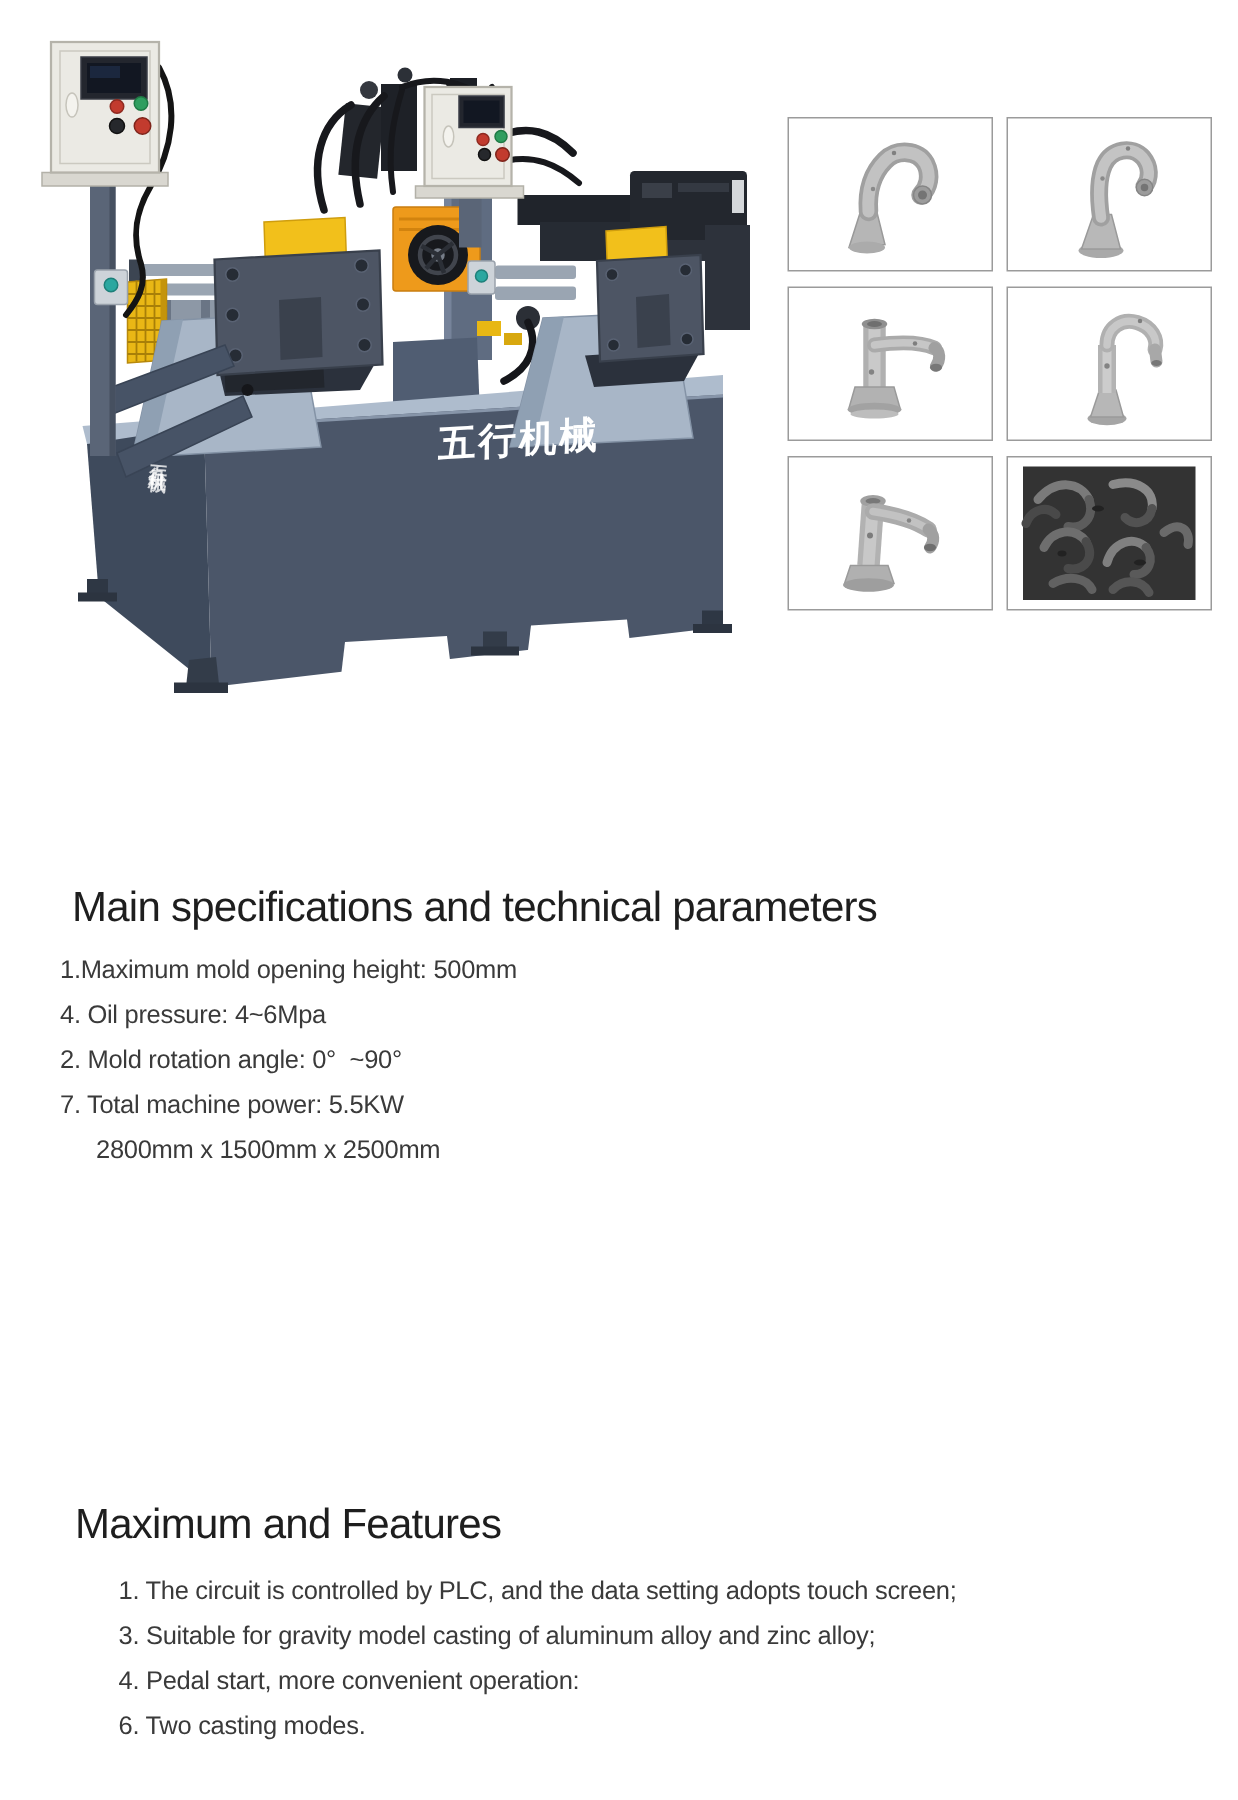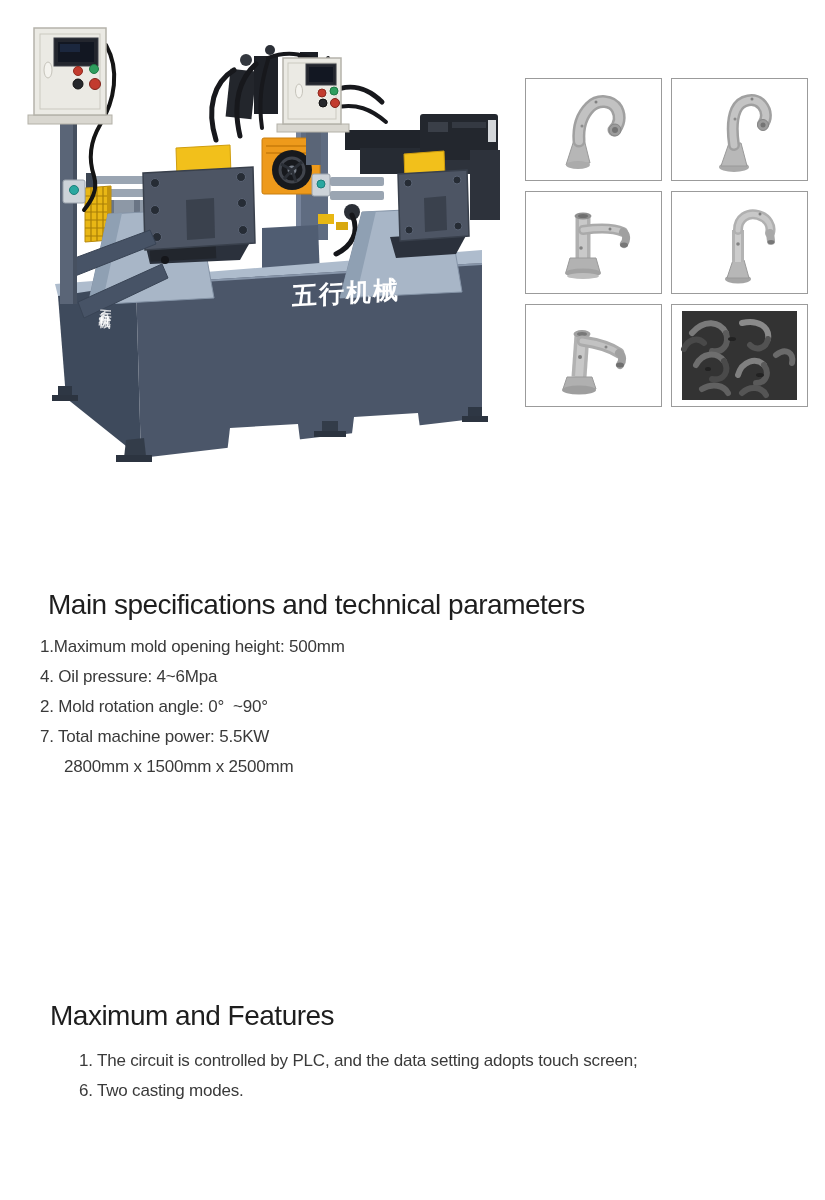--- a/index.html
+++ b/index.html
@@ -314,16 +314,18 @@
     <div class="line">1.Maximum mold opening height: 500mm</div>
     <div class="line">4. Oil pressure: 4~6Mpa</div>
     <div class="line">2. Mold rotation angle: 0°  ~90°</div>
     <div class="line">7. Total machine power: 5.5KW</div>
     <div class="line cont">2800mm x 1500mm x 2500mm</div>
   </div>
 
   <h2 class="section-title" id="features-title">Maximum and Features</h2>
   <div class="text-list" id="features-list">
     <div class="line">1. The circuit is controlled by PLC, and the data setting adopts touch screen;</div>
+    <div class="line">3. Suitable for gravity model casting of aluminum alloy and zinc alloy;</div>
+    <div class="line">4. Pedal start, more convenient operation:</div>
     <div class="line">6. Two casting modes.</div>
   </div>
 
 </div>
 
 </body></html>

